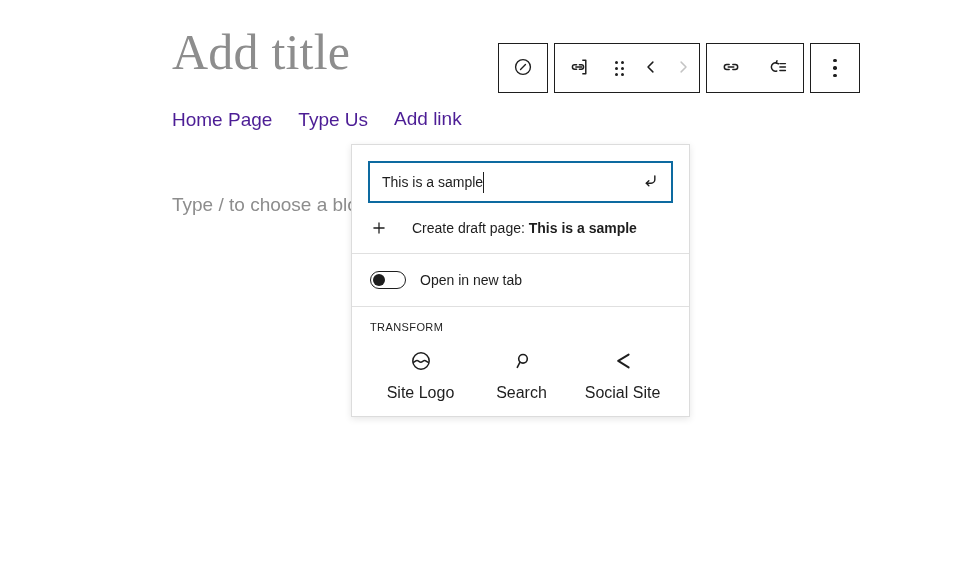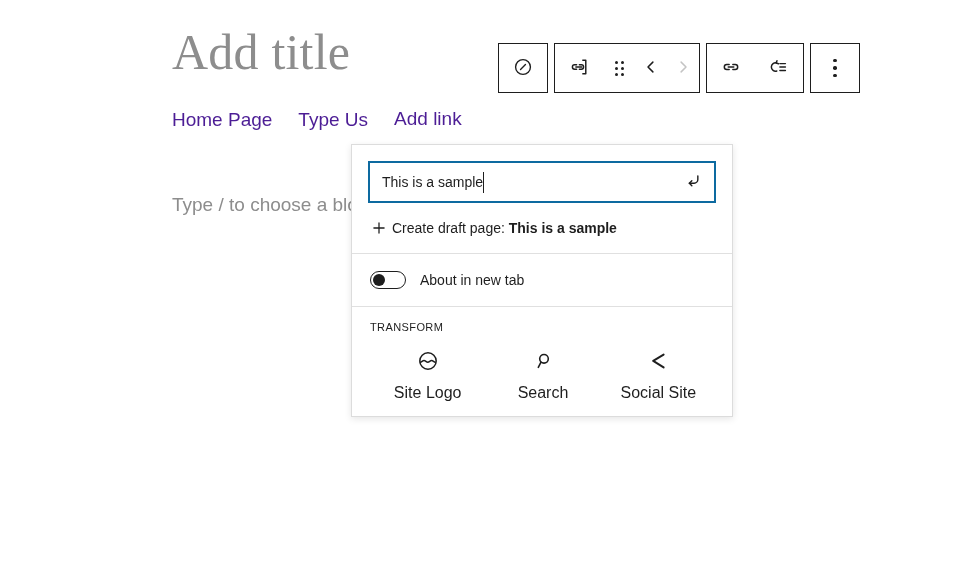--- a/index.html
+++ b/index.html
@@ -136,21 +136,21 @@
     height: 3.5px;
     background: #1e1e1e;
     border-radius: 50%;
   }
 
   
   #link-popover {
     position: absolute;
     left: 351px;
     top: 144px;
-    width: 382px;
+    width: 339px;
     background: #ffffff;
     border: 1px solid #dcdcdc;
     box-shadow: 0 2px 7px rgba(0,0,0,0.10);
     box-sizing: border-box;
   }
   .popover-section {
     padding: 0;
   }
   .popover-divider {
     height: 1px;
@@ -204,21 +204,21 @@
     display: flex;
     align-items: center;
     justify-content: center;
     color: #1e1e1e;
   }
 
   
   #create-draft-row {
     display: flex;
     align-items: center;
-    gap: 4px;
+    gap: 24px;
     padding: 16px 16px 16px 18px;
     cursor: pointer;
     font-size: 14px;
     color: #1e1e1e;
   }
   #create-draft-row .plus {
     flex: 0 0 auto;
     display: flex;
     align-items: center;
     justify-content: center;
@@ -433,21 +433,21 @@
         <span>Create draft page: </span><b>This is a sample</b>
       </span>
     </div>
 
     <div class="popover-divider"></div>
 
     <div id="settings-row">
       <span class="toggle">
         <span class="knob"></span>
       </span>
-      <span id="settings-label">About in new tab</span>
+      <span id="settings-label">Open in new tab</span>
     </div>
 
     <div class="popover-divider"></div>
 
     <div id="transform-section">
       <div id="transform-heading">TRANSFORM</div>
       <div id="transform-items">
 
         <div class="transform-item">
           <span class="transform-icon">

